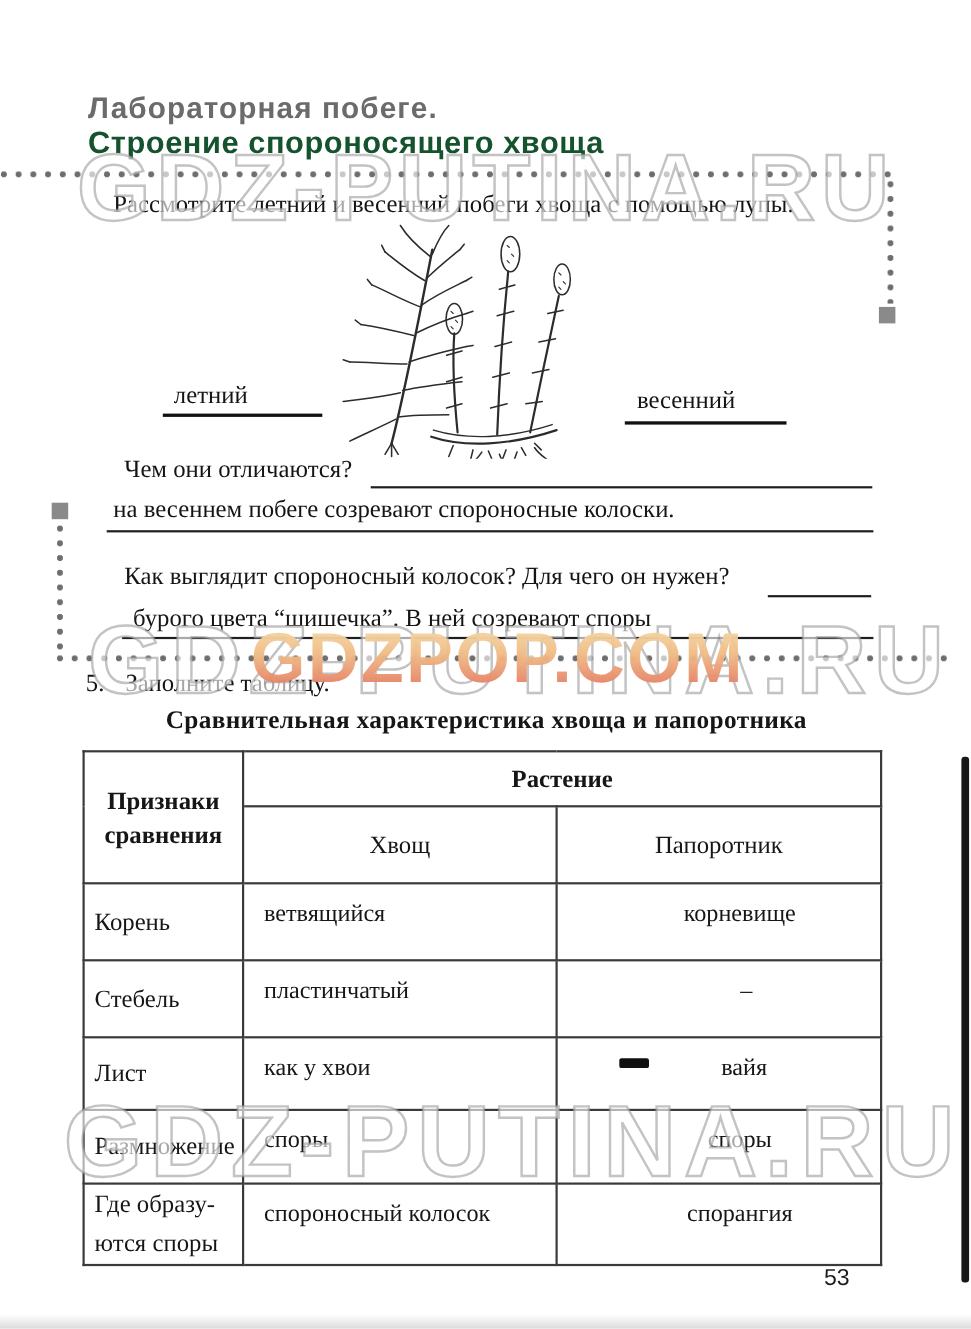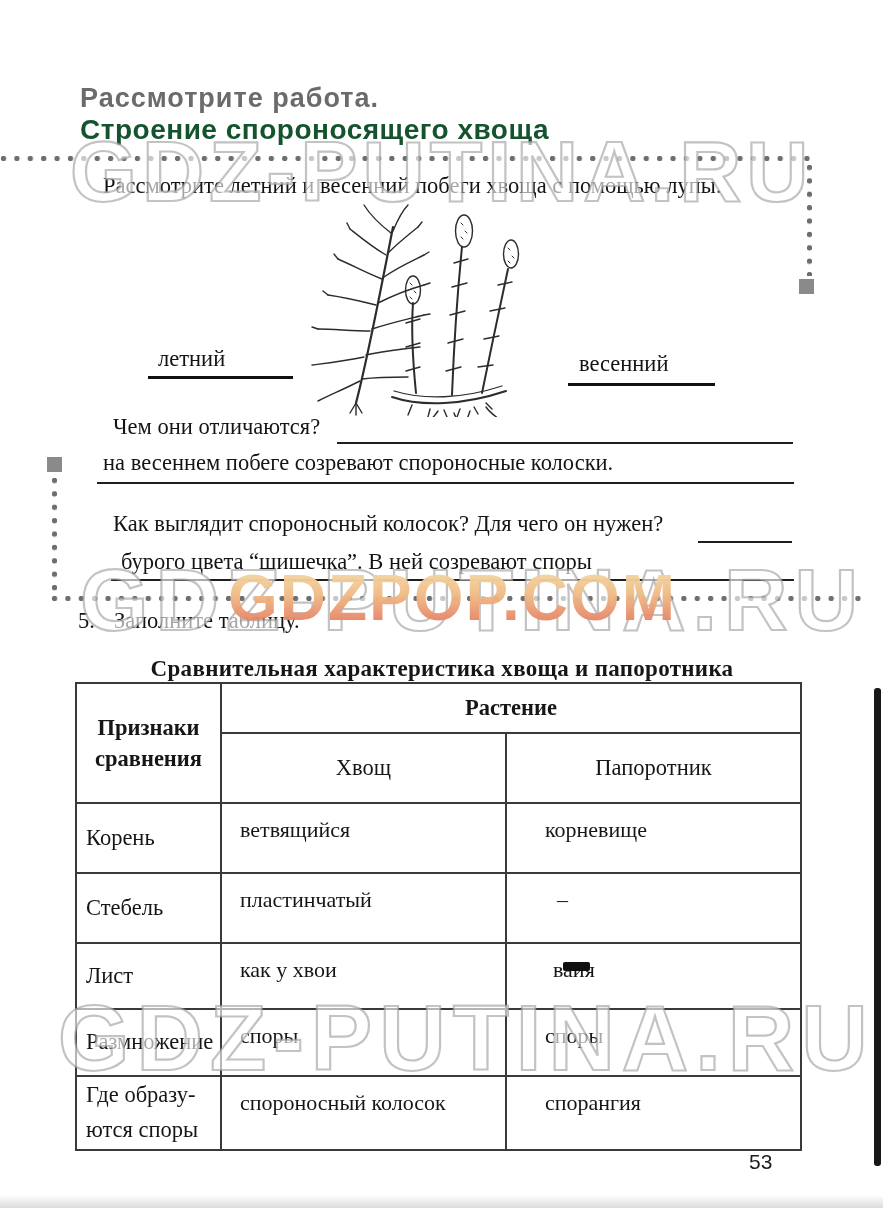--- a/index.html
+++ b/index.html
@@ -38,34 +38,34 @@
     -webkit-background-clip:text;background-clip:text;color:transparent;
     z-index:5;pointer-events:none;opacity:.96;
   }
   
   table.cmp{border-collapse:collapse;table-layout:fixed;width:725px;background:#fff;}
   table.cmp td{border:2.2px solid #3a3a3a;overflow:hidden;}
   .th-b{font-weight:bold;font-size:22.5px;text-align:center;vertical-align:middle;line-height:1.4;white-space:pre-line;}
   .th-r{font-size:22.5px;text-align:center;vertical-align:middle;}
   .feat{font-size:22.5px;vertical-align:middle;padding-left:9px;white-space:pre-line;line-height:1.55;margin-left:11px;}
   .ans{font-size:22px;vertical-align:top;padding:13px 0 0 18px;}
-  .ans-fern{padding-left:38px;}
+  .ans-fern{padding-left:38px;text-align:center;}
   .table-title{font-weight:bold;font-size:23px;text-align:center;letter-spacing:.3px;}
   .pagenum{font-family:"Liberation Sans",sans-serif;font-size:21px;color:#1c1c1c;}
   .smudge{background:#101010;border-radius:2px;z-index:3;}
   .edge-strip{background:#181818;border-radius:3px;z-index:0;}
   .bottom-shade{left:0;width:883px;bottom:0;height:13px;background:linear-gradient(180deg,rgba(0,0,0,0) 0%,rgba(0,0,0,0.14) 100%);}
   .content{z-index:1;}
 </style>
 </head>
 <body>
 
 <div class="page">
 
-  <div class="abs subtitle content" style="left:80px;top:83px;">Рассмотрите работа.</div>
+  <div class="abs subtitle content" style="left:80px;top:83px;">Лабораторная побеге.</div>
   <div class="abs title content" style="left:80px;top:114px;">Строение спороносящего хвоща</div>
 
   <div class="abs dots-h" style="left:0;top:155px;width:812px;"></div>
   <div class="abs dots-v" style="left:806px;top:164px;height:112px;"></div>
   <div class="abs gray-square" style="left:799px;top:279px;"></div>
 
   <div class="abs gray-square" style="left:47px;top:457px;"></div>
   <div class="abs dots-v" style="left:51px;top:477px;height:118px;"></div>
   <div class="abs dots-h" style="left:51px;top:595px;width:816px;"></div>
 
@@ -163,21 +163,21 @@
   <div class="abs line" style="left:97px;top:482px;width:697px;"></div>
 
   <div class="abs serif22 content" style="left:113px;top:509px;">Как выглядит спороносный колосок? Для чего он нужен?</div>
   <div class="abs line" style="left:698px;top:541px;width:94px;"></div>
   <div class="abs serif22 content" style="left:121px;top:547px;">бурого цвета “шишечка”. В ней созревают споры</div>
   <div class="abs line" style="left:111px;top:579px;width:683px;"></div>
 
   <div class="abs serif22 content" style="left:78px;top:606px;">5.</div>
   <div class="abs serif22 content" style="left:114px;top:606px;">Заполните таблицу.</div>
 
-  <div class="abs table-title content" style="left:92px;top:620px;width:700px;margin-top:36px;">Сравнительная характеристика хвоща и папоротника</div>
+  <div class="abs table-title content" style="left:92px;top:606px;width:700px;margin-top:36px;">Сравнительная характеристика хвоща и папоротника</div>
 
   <table class="cmp abs content" style="left:75px;top:682px;">
     <colgroup>
         <col style="width:145px">
         <col style="width:285px">
         <col style="width:295px">
       </colgroup>
     <tbody>
       <tr style="height:50px;">
         <td class="th-b" rowspan="2">Признаки

